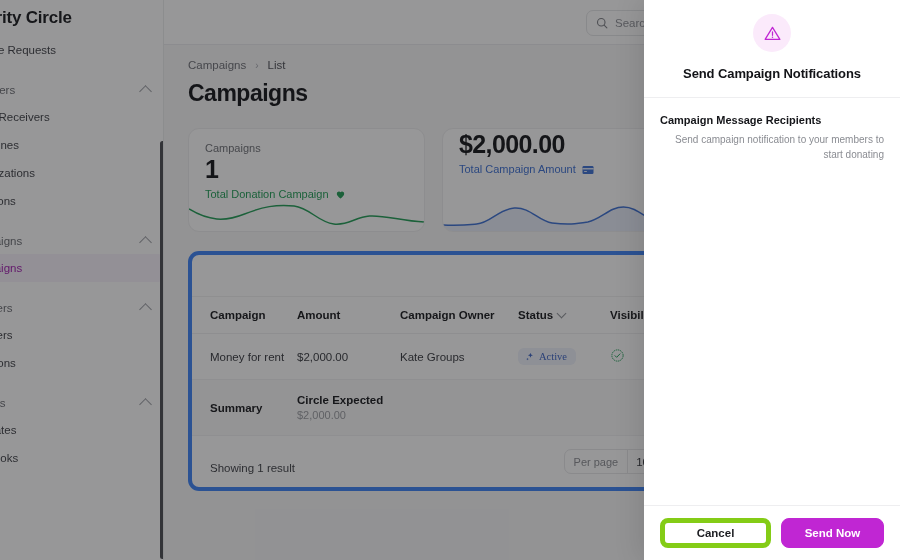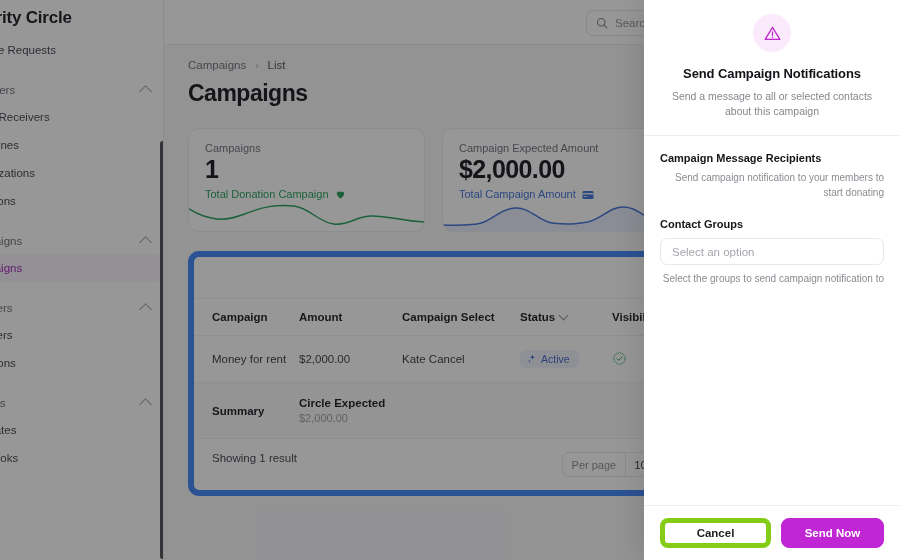--- a/index.html
+++ b/index.html
@@ -87,21 +87,21 @@
     font-size: 11px; padding: 4px 16px 0;
     display: flex; align-items: center; gap: 6px; white-space: nowrap;
   }
   .card-sub.green { color: #1f9d55; }
   .card-sub.blue  { color: #3b6fd4; align-items: flex-end; }
   .spark { position: absolute; left: 0; bottom: 0; width: 100%; height: 36px; }
 
   
   .table-wrap {
     margin-top: 19px; background: #fff;
-    border: 6px solid #3b82f6; border-radius: 11px; overflow: hidden;
+    border: 4px solid #3b82f6; border-radius: 11px; overflow: hidden;
     width: 505px;
   }
   .tbl-top { height: 42px; border-bottom: 1px solid #f0f0f1; }
   table { width: 100%; border-collapse: collapse; }
   th {
     text-align: left; font-size: 11.5px; font-weight: bold; color: #15161a;
     padding: 12px 0 12px 0; border-bottom: 1px solid #efeff0; white-space: nowrap;
   }
   td {
     font-size: 11.5px; color: #35373d; padding: 14px 0;
@@ -114,27 +114,27 @@
   .c-status   { width: 92px; }
   .th-sort { display: inline-flex; align-items: center; gap: 5px; }
   .chev-dn {
     width: 7px; height: 7px; border-right: 1.3px solid #8e9096;
     border-bottom: 1.3px solid #8e9096; transform: rotate(45deg);
     margin-bottom: 3px;
   }
   .badge {
     display: inline-flex; align-items: center; gap: 4px;
     background: #eef2fb; color: #3b63c4; font-size: 10.5px;
-    padding: 3px 9px 3px 7px; border-radius: 6px;
+    padding: 3px 9px 3px 7px; border-radius: 6px; font-family: Liberation Serif, serif;
   }
   tr.summary td { background: #fafafa; color: #15161a; font-weight: bold; border-bottom: 1px solid #f1f1f2; }
   .sum-main { font-weight: bold; color: #15161a; font-size: 11.5px; }
   .sum-sub { font-weight: normal; color: #9a9ca1; font-size: 11px; margin-top: 3px; }
   .tbl-foot {
-    display: flex; align-items: flex-start; justify-content: space-between;
+    display: flex; align-items: flex-end; justify-content: space-between;
     padding: 13px 18px; font-size: 11.5px; color: #3d3f45;
   }
   .perpage {
     display: flex; align-items: stretch; border: 1px solid #e7e7e9;
     border-radius: 7px; overflow: hidden; height: 25px;
   }
   .pp-label { font-size: 11px; color: #8a8c92; padding: 0 9px; display: flex; align-items: center; }
   .pp-val {
     font-size: 11.5px; color: #35373d; padding: 0 8px;
     border-left: 1px solid #e7e7e9; display: flex; align-items: center; gap: 6px;
@@ -250,21 +250,20 @@
             <span>Total Donation Campaign</span>
             <svg width="11" height="11" viewBox="0 0 24 24">
               <path d="M12 21s-8-5.1-8-10.4A4.6 4.6 0 0 1 12 7a4.6 4.6 0 0 1 8 3.6C20 15.9 12 21 12 21z" fill="#1f9d55"></path>
             </svg>
           </div>
           <svg class="spark" viewBox="0 0 237 36" preserveAspectRatio="none">
             <path d="M0,14 C20,26 36,27 56,19 C74,12 88,9 106,11 C122,13 130,27 146,29 C160,31 168,22 182,21 C198,20 214,26 237,27" fill="none" stroke="#1f9d55" stroke-width="1.5"></path>
           </svg>
         </div>
         <div class="card">
-          <div class="card-label">Campaign Expected Amount</div>
           <div class="card-value">$2,000.00</div>
           <div class="card-sub blue">
             <span>Total Campaign Amount</span>
             <svg width="12" height="10" viewBox="0 0 24 18">
               <rect x="1" y="1" width="22" height="16" rx="2.5" fill="#3b6fd4"></rect>
               <rect x="1" y="5" width="22" height="3" fill="#ffffff" opacity="0.85"></rect>
               <rect x="4" y="11" width="6" height="2" rx="1" fill="#ffffff" opacity="0.85"></rect>
             </svg>
           </div>
           <svg class="spark" viewBox="0 0 237 36" preserveAspectRatio="none">
@@ -274,35 +273,35 @@
         </div>
       </div>
 
       <div class="table-wrap">
         <div class="tbl-top"></div>
         <table>
           <thead>
             <tr>
               <th class="c-campaign">Campaign</th>
               <th class="c-amount">Amount</th>
-              <th class="c-owner">Campaign Select</th>
+              <th class="c-owner">Campaign Owner</th>
               <th class="c-status">
                 <span class="th-sort">
                   <span>Status</span>
                   <span class="chev-dn"></span>
                 </span>
               </th>
               <th>Visibility</th>
             </tr>
           </thead>
           <tbody>
             <tr>
               <td>Money for rent</td>
               <td>$2,000.00</td>
-              <td>Kate Cancel</td>
+              <td>Kate Groups</td>
               <td>
                 <span class="badge">
                   <svg width="10" height="10" viewBox="0 0 24 24">
                     <path d="M13 2l1.6 4.2L19 8l-4.4 1.8L13 14l-1.6-4.2L7 8l4.4-1.8z" fill="#3b63c4"></path>
                     <path d="M6 14l.9 2.3L9 17l-2.1.9L6 20l-.9-2.1L3 17l2.1-.7z" fill="#3b63c4"></path>
                   </svg>
                   <span>Active</span>
                 </span>
               </td>
               <td>
@@ -343,36 +342,28 @@
   <section id="panel">
     <div class="panel-head">
       <div class="warn-circle">
         <svg width="19" height="19" viewBox="0 0 24 24">
           <path d="M12 4.2L21.3 19.4H2.7z" fill="none" stroke="#c026d3" stroke-width="1.6" stroke-linejoin="round"></path>
           <line x1="12" y1="10" x2="12" y2="14.3" stroke="#c026d3" stroke-width="1.6" stroke-linecap="round"></line>
           <circle cx="12" cy="16.7" r="0.95" fill="#c026d3"></circle>
         </svg>
       </div>
       <div class="panel-title">Send Campaign Notifications</div>
-      <div class="panel-desc">Send a message to all or selected contacts about this campaign</div>
     </div>
 
     <div class="panel-body">
       <div class="field-block">
         <div class="field-label">Campaign Message Recipients</div>
         <div class="field-help">Send campaign notification to your members to start donating</div>
       </div>
 
-      <div class="field-block">
-        <div class="field-label">Contact Groups</div>
-        <div class="field-input placeholder">
-          <span>Select an option</span>
-        </div>
-        <div class="field-help">Select the groups to send campaign notification to</div>
-      </div>
     </div>
 
     <div class="panel-foot">
       <button class="btn btn-cancel">Cancel</button>
       <button class="btn btn-send">Send Now</button>
     </div>
   </section>
 
 </div>
 

